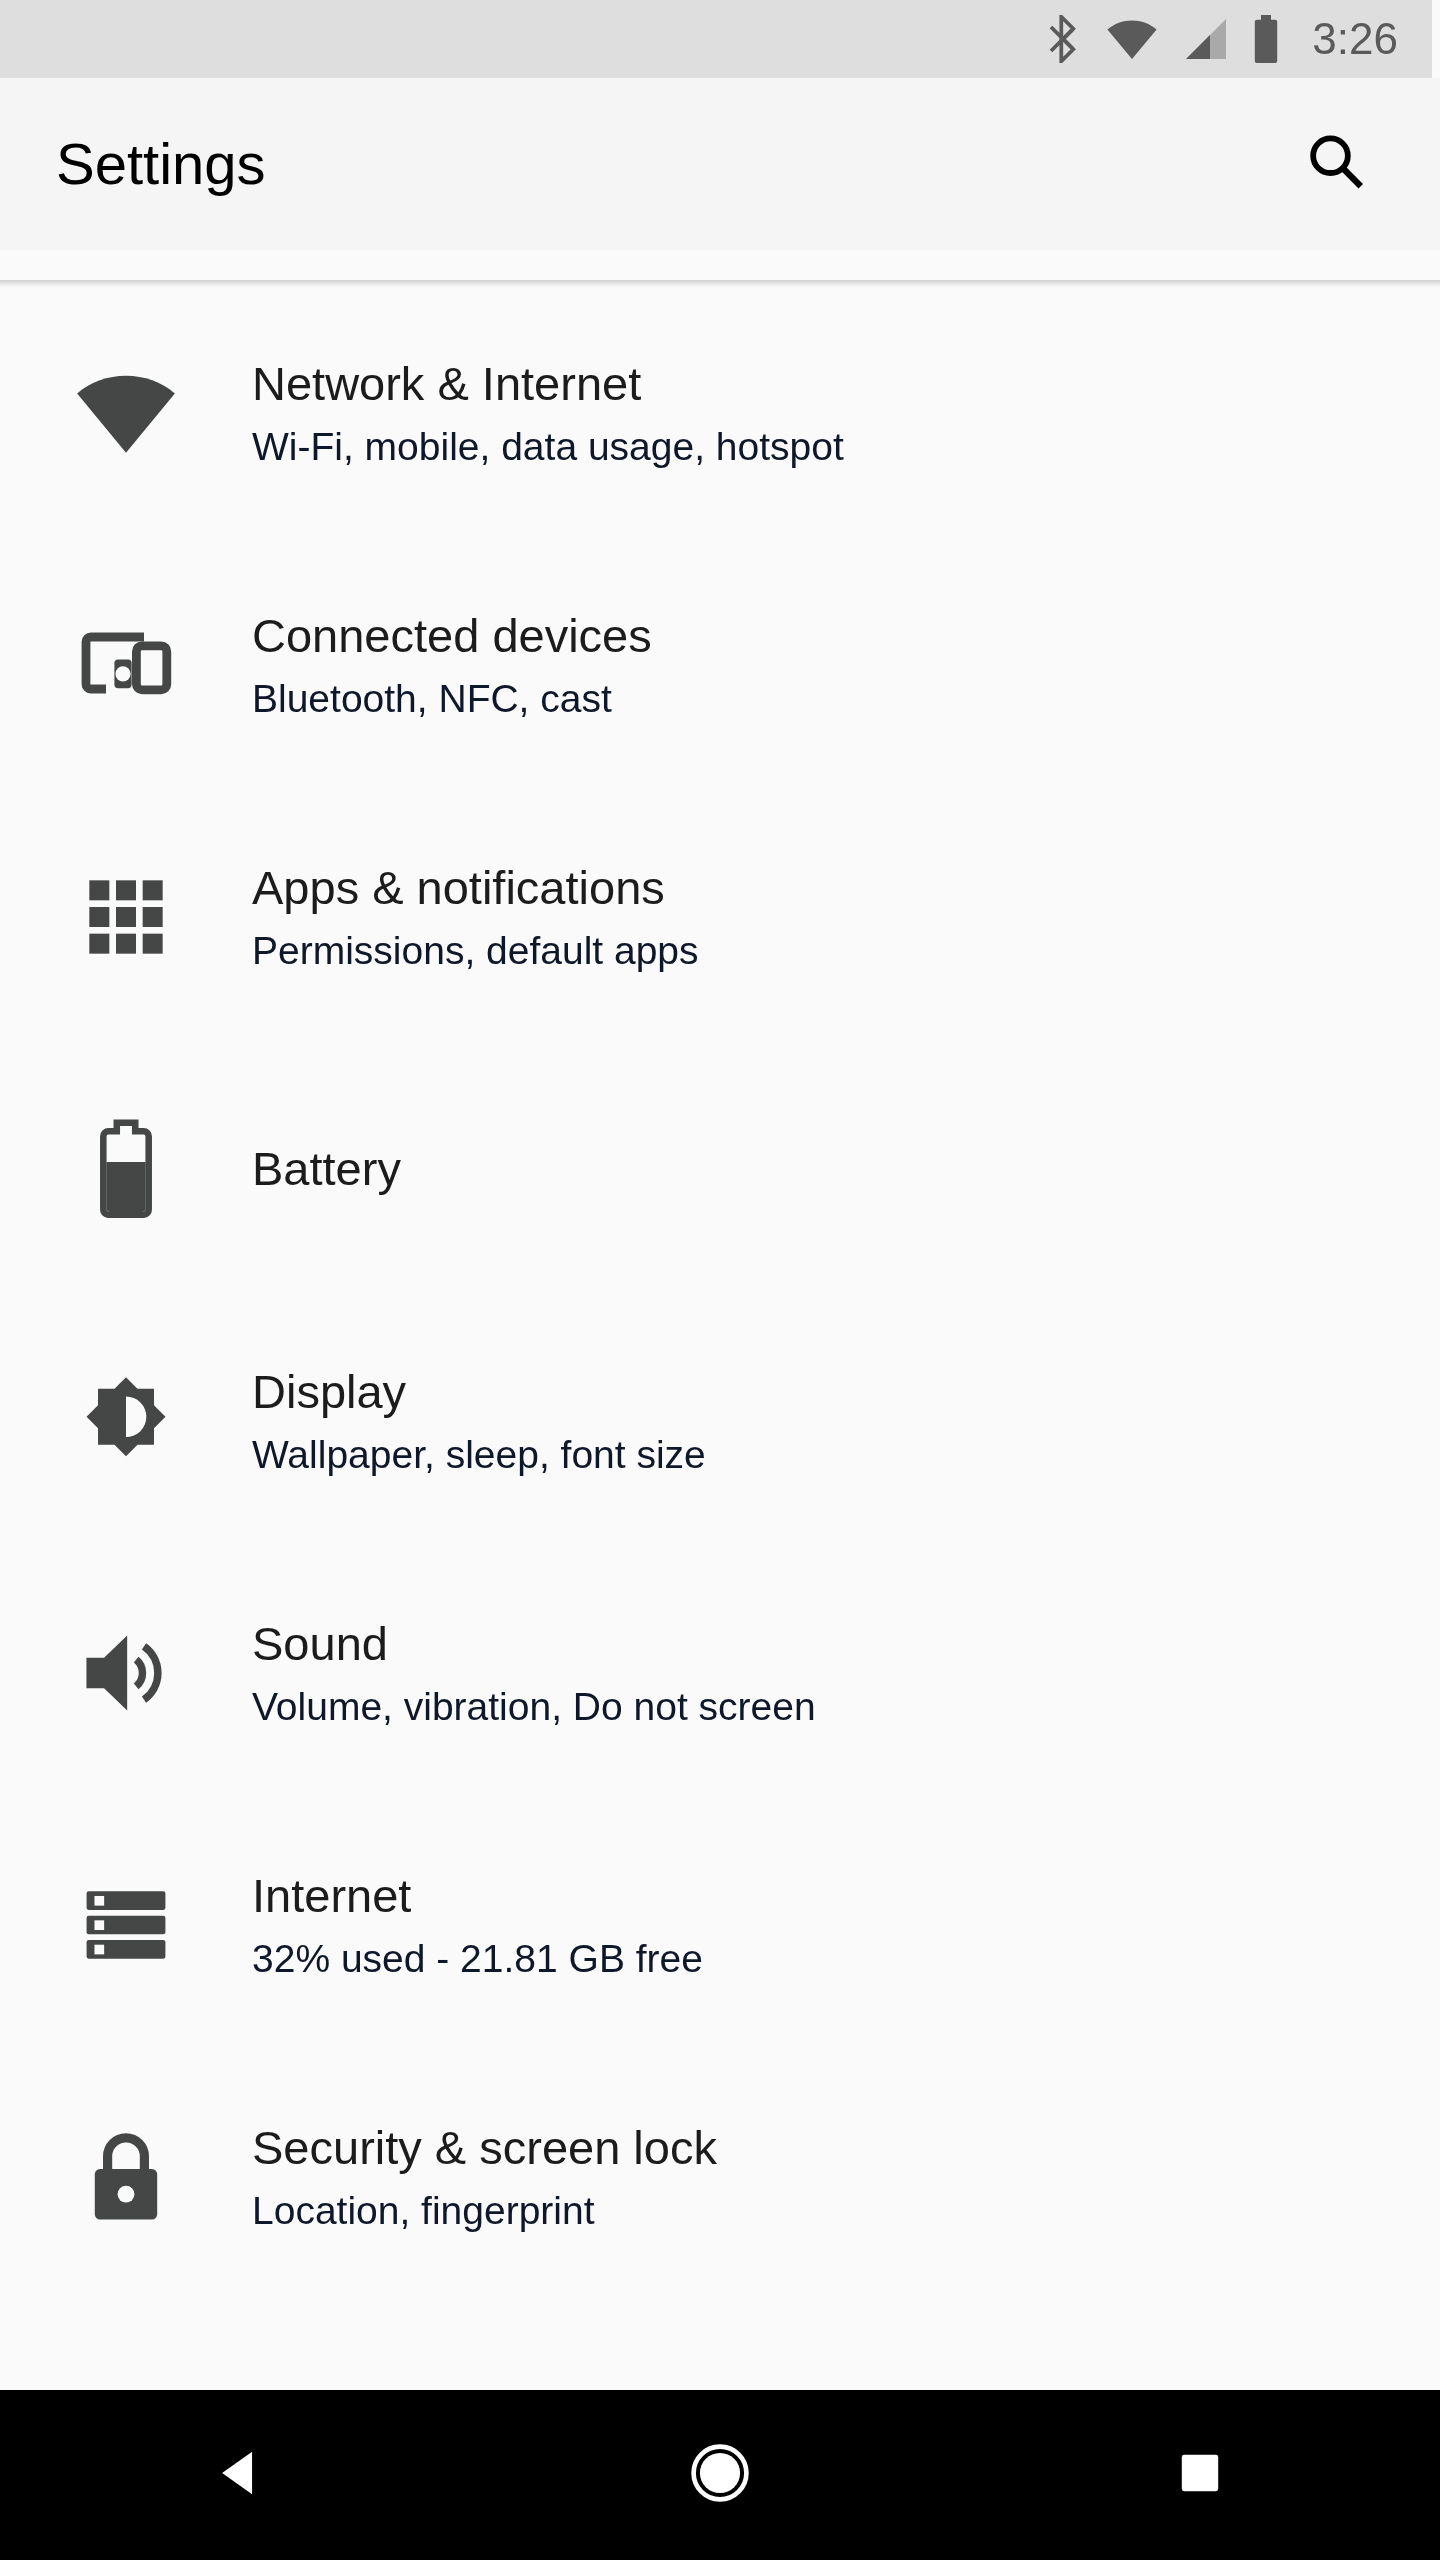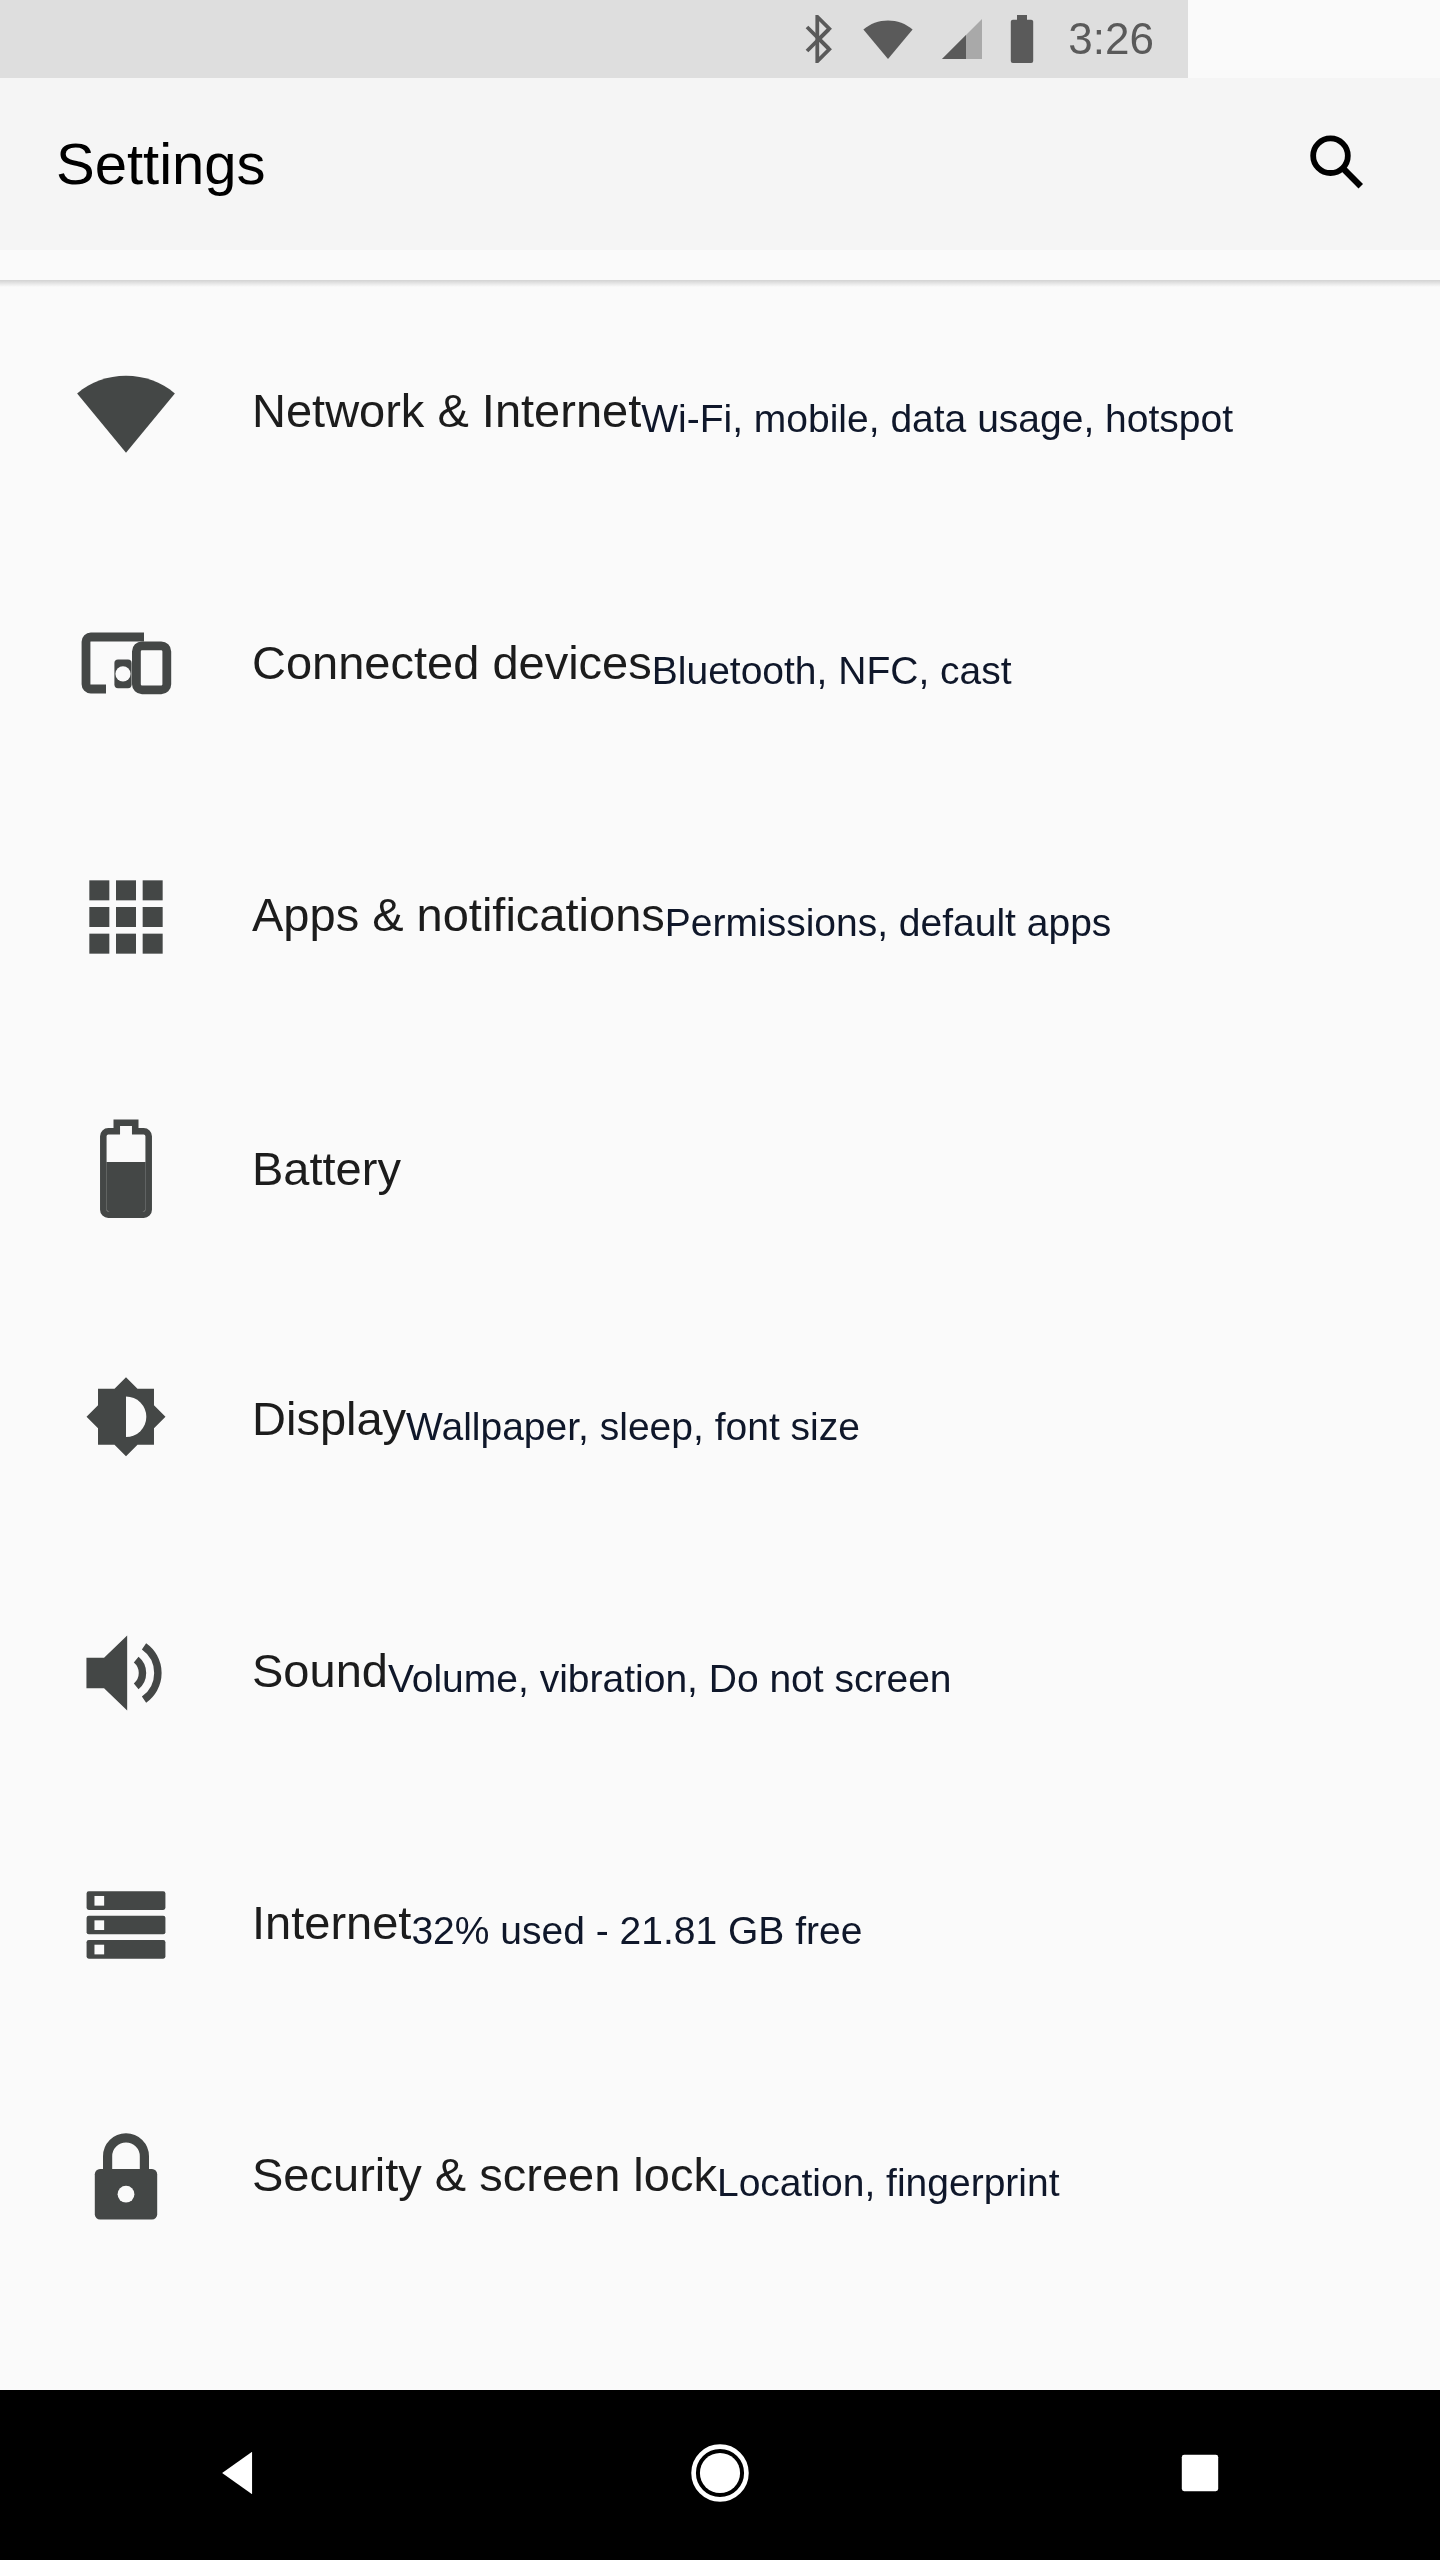--- a/index.html
+++ b/index.html
@@ -6,21 +6,21 @@
   html, body {
     width:1440px; height:2560px;
     background:#fafafa;
     font-family:"Liberation Sans", sans-serif;
     overflow:hidden;
   }
   #screen { position:relative; width:1440px; height:2560px; background:#fafafa; }
 
   
   .statusbar{
-    position:absolute; top:0; left:0; width:1188px; height:78px;
+    position:absolute; top:0; left:0; width:1432px; height:78px;
     background:#dedede;
     display:flex; align-items:center; justify-content:flex-end;
     padding-right:34px; gap:22px;
   }
   .sb-icon{ display:flex; align-items:center; justify-content:center; }
   .sb-time{
     font-size:44px; color:#5a5a5a; font-weight:400;
     letter-spacing:0px; margin-left:8px; line-height:1;
   }
 
@@ -51,21 +51,21 @@
     height:2103px; background:#fafafa; overflow:hidden;
   }
   .row{
     position:relative; display:flex; align-items:center;
     height:252px; padding-left:0; cursor:pointer;
   }
   .row-icon{
     width:252px; min-width:252px; height:252px;
     display:flex; align-items:center; justify-content:center;
   }
-  .row-text{ display:flex; justify-content:flex-start; }
+  .row-text{ display:flex; flex-direction:column; justify-content:flex-start; }
   .row-title{
     font-size:47px; color:#1c1c1c; font-weight:400;
     line-height:1.18; letter-spacing:0px;
   }
   .row-sub{
     font-size:39px; color:#0f172a; font-weight:400;
     line-height:1.18; margin-top:13px; letter-spacing:0px;
   }
 
   

